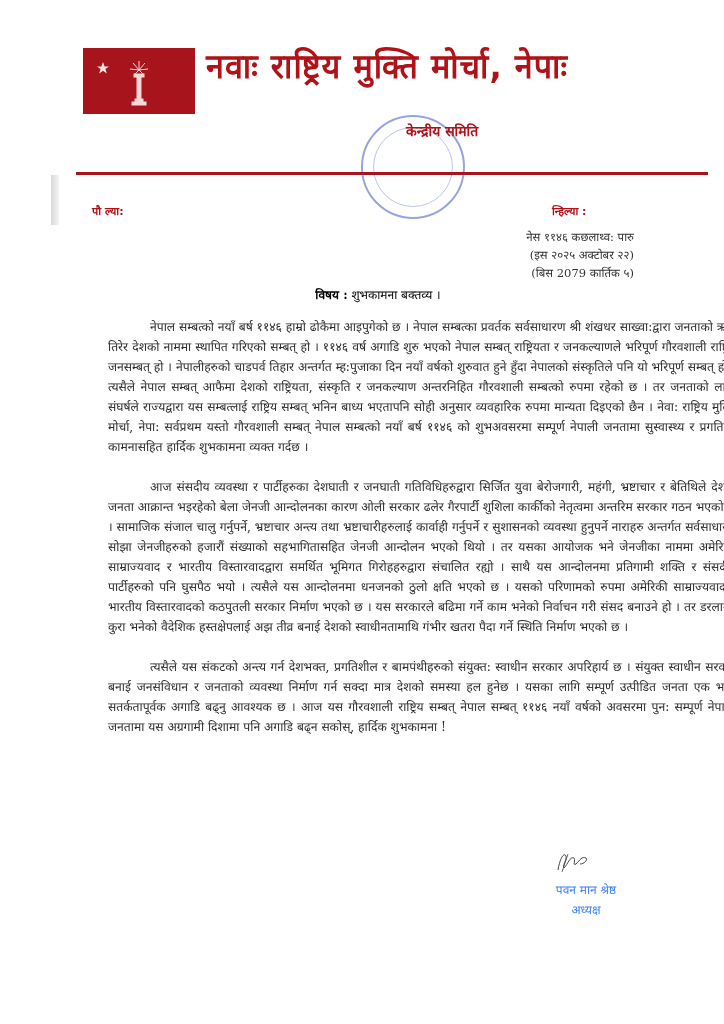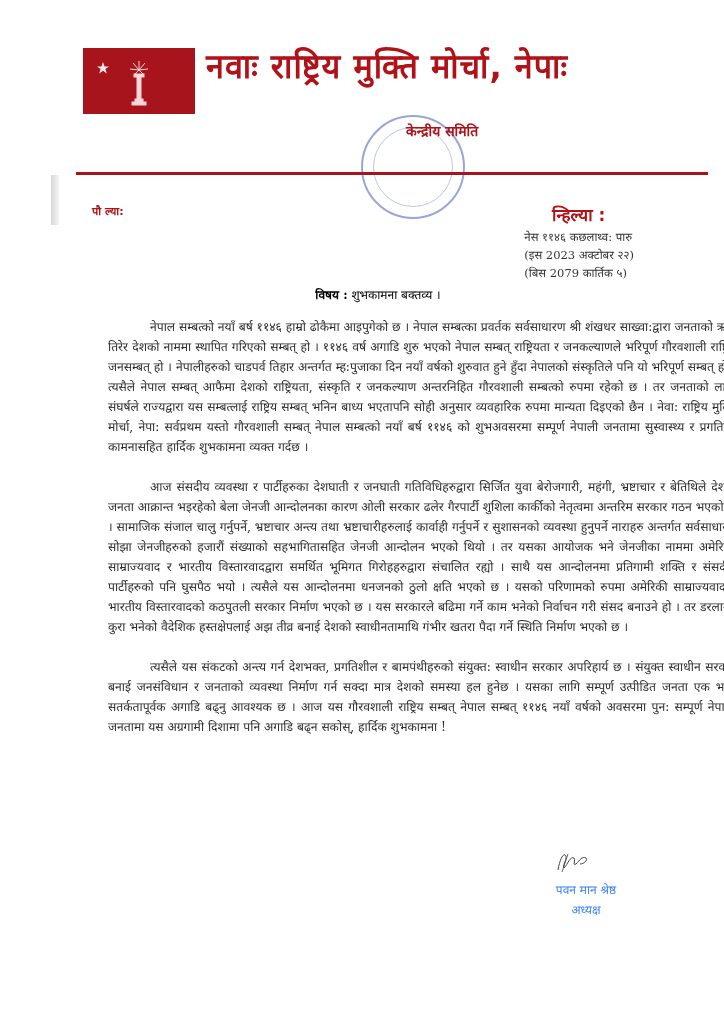--- a/index.html
+++ b/index.html
@@ -17,23 +17,23 @@
   .title-np { position: absolute; left: 190px; top: 42px; width: 500px; font-family: "DejaVu Sans", sans-serif; font-weight: bold; font-size: 34px; color: #b01218; letter-spacing: 1px; white-space: nowrap; transform: scaleX(0.95); transform-origin: left; }
   .title-en { position: absolute; left: 206px; top: 86px; font-family: "Liberation Serif", serif; font-weight: bold; font-size: 27px; color: #b01218; white-space: nowrap; letter-spacing: -0.2px; }
   .committee { position: absolute; left: 390px; top: 121px; font-family: "DejaVu Sans", sans-serif; font-weight: bold; font-size: 14px; color: #b01218; }
 
   .stamp { position: absolute; left: 345px; top: 115px; width: 100px; height: 100px; border: 2px solid rgba(70,90,190,0.55); border-radius: 50%; }
   .stamp-inner { position: absolute; left: 10px; top: 10px; right: 10px; bottom: 10px; border: 1px solid rgba(70,90,190,0.35); border-radius: 50%; }
 
   .rule { position: absolute; left: 60px; top: 172px; width: 632px; height: 3px; background: #a8141c; }
 
   .ref-label { position: absolute; left: 76px; top: 203px; font-family: "DejaVu Sans", sans-serif; font-weight: bold; font-size: 11px; color: #b01218; }
-  .date-label { position: absolute; left: 536px; top: 203px; font-family: "DejaVu Sans", sans-serif; font-weight: bold; font-size: 17px; color: #b01218; }
+  .date-label { position: absolute; left: 536px; top: 203px; font-family: "DejaVu Sans", sans-serif; font-weight: bold; font-size: 11px; color: #b01218; }
 
-  .dates { position: absolute; right: 94px; top: 228px; font-size: 11.5px; line-height: 18px; color: #333; }
+  .dates { position: absolute; right: 94px; top: 228px; text-align: right; font-size: 11.5px; line-height: 18px; color: #333; }
 
   .subject { position: absolute; left: 0; width: 724px; top: 286px; text-align: center; font-size: 12px; color: #000000; }
   .subject .lbl { font-weight: bold; }
 
   .body { position: absolute; left: 92px; top: 317px; width: 628px; font-size: 12.2px; line-height: 20px; color: #2c2c2c; text-align: justify; }
   .body p { margin: 0 0 20px 0; text-indent: 42px; }
   .body p.last { margin-bottom: 0; }
 
   .signature { position: absolute; left: 536px; top: 848px; width: 40px; height: 28px; }
   .signer { position: absolute; left: 500px; top: 880px; width: 140px; text-align: center; font-size: 12px; line-height: 20px; color: #3b82f6; }
@@ -73,21 +73,21 @@
     </div>
   <div class="committee">केन्द्रीय समिति</div>
 
   <div class="rule"></div>
 
   <div class="ref-label">पौ ल्या:</div>
   <div class="date-label">न्हिल्या :</div>
 
   <div class="dates">
     <div>नेस ११४६ कछलाथ्व: पारु</div>
-    <div>(इस 2023 अक्टोबर २२)</div>
+    <div>(इस २०२५ अक्टोबर २२)</div>
     <div>(बिस 2079 कार्तिक ५)</div>
   </div>
 
   <div class="subject">
     <span class="lbl">विषय :</span>
     <span>शुभकामना बक्तव्य ।</span>
   </div>
 
   <div class="body">
     <p>नेपाल सम्बत्को नयाँ बर्ष ११४६ हाम्रो ढोकैमा आइपुगेको छ । नेपाल सम्बत्का प्रवर्तक सर्वसाधारण श्री शंखधर साख्वा:द्वारा जनताको ऋण तिरेर देशको नाममा स्थापित गरिएको सम्बत् हो । ११४६ वर्ष अगाडि शुरु भएको नेपाल सम्बत् राष्ट्रियता र जनकल्याणले भरिपूर्ण गौरवशाली राष्ट्रिय जनसम्बत् हो । नेपालीहरुको चाडपर्व तिहार अन्तर्गत म्ह:पुजाका दिन नयाँ वर्षको शुरुवात हुने हुँदा नेपालको संस्कृतिले पनि यो भरिपूर्ण सम्बत् हो । त्यसैले नेपाल सम्बत् आफैमा देशको राष्ट्रियता, संस्कृति र जनकल्याण अन्तरनिहित गौरवशाली सम्बत्को रुपमा रहेको छ । तर जनताको लामो संघर्षले राज्यद्वारा यस सम्बत्लाई राष्ट्रिय सम्बत् भनिन बाध्य भएतापनि सोही अनुसार व्यवहारिक रुपमा मान्यता दिइएको छैन । नेवा: राष्ट्रिय मुक्ति मोर्चा, नेपा: सर्वप्रथम यस्तो गौरवशाली सम्बत् नेपाल सम्बत्को नयाँ बर्ष ११४६ को शुभअवसरमा सम्पूर्ण नेपाली जनतामा सुस्वास्थ्य र प्रगतिको कामनासहित हार्दिक शुभकामना व्यक्त गर्दछ ।</p>

